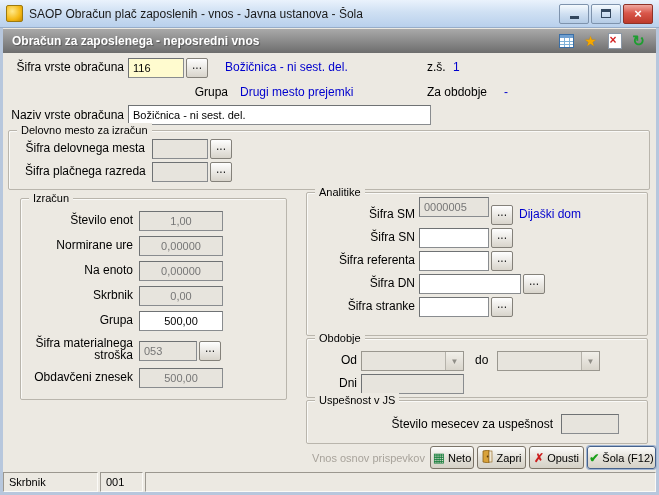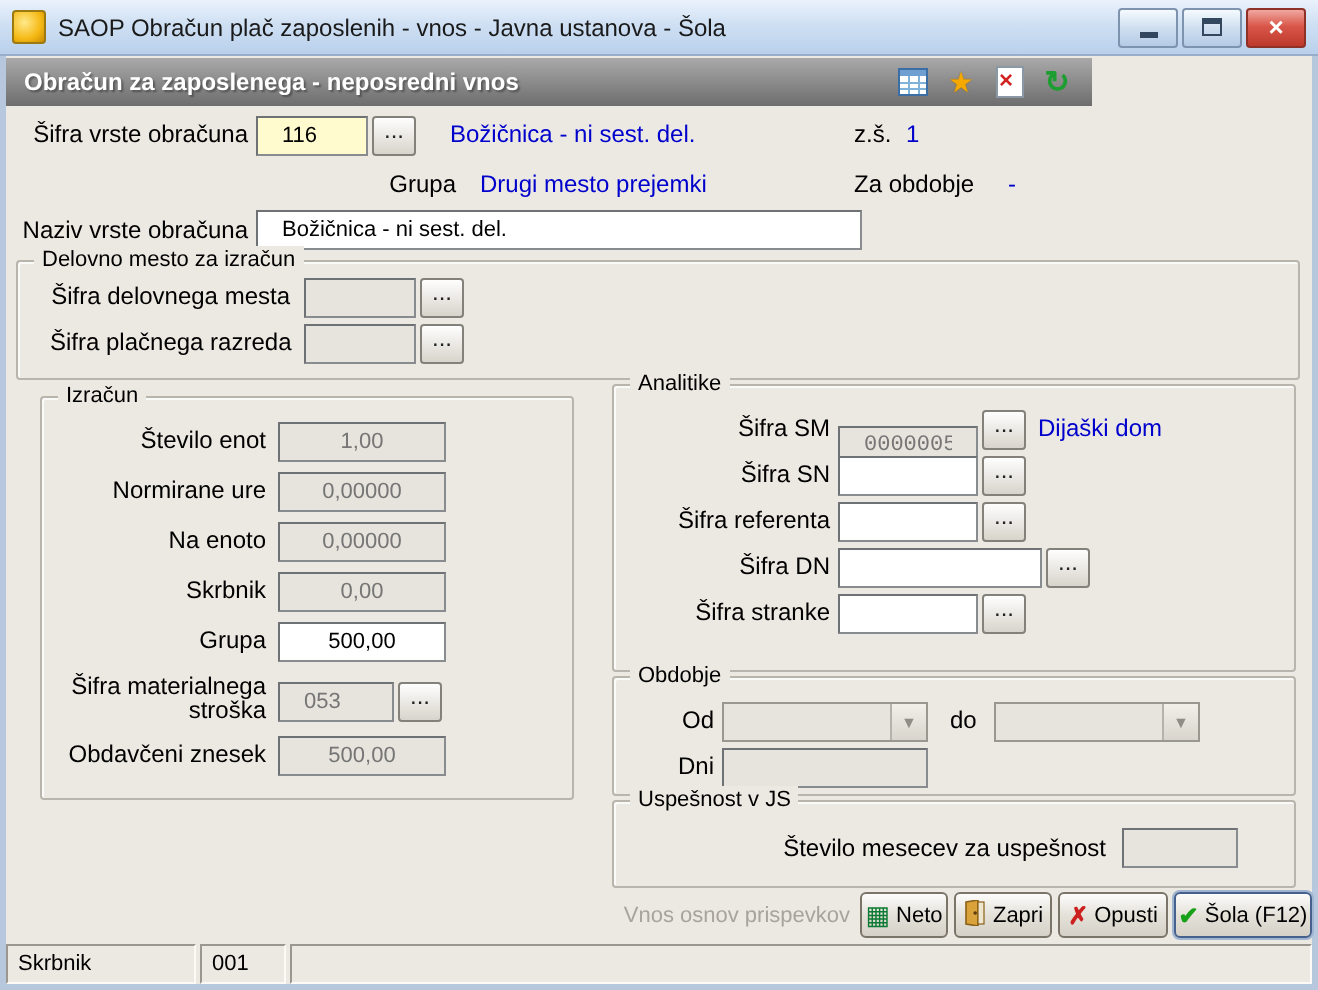--- a/index.html
+++ b/index.html
@@ -10,33 +10,33 @@
   .app-icon{width:15px;height:15px;border-radius:2px;background:radial-gradient(circle at 35% 35%,#ffe98a,#f5b915 60%,#c98a00);border:1px solid #9c7a10;margin-right:6px;flex:0 0 auto;}
   .title-text{font-size:12px;color:#1a1a1a;flex:1;white-space:nowrap;overflow:hidden;}
   .winbtns{display:flex;gap:2px;margin-left:8px;}
   .winbtn{width:28px;height:18px;border:1px solid #7e93ad;border-radius:2px;background:linear-gradient(#f5fafe,#cfdff1 50%,#b4cbe5);display:flex;align-items:center;justify-content:center;color:#33475e;cursor:pointer;}
   .winbtn.close{background:linear-gradient(#f0a8a0,#d9574a 45%,#bd3a2b);border-color:#8e3227;color:#fff;font-weight:bold;font-size:13px;}
   .glyph-min{display:block;width:9px;height:3px;background:#33475e;margin-top:8px;}
   .glyph-max{display:block;width:10px;height:9px;border:1px solid #33475e;border-top-width:3px;box-sizing:border-box;}
   
   .frame{position:absolute;background:#b7c7dd;}
   
-  .subheader{position:absolute;left:3px;top:29px;width:543px;height:23px;background:linear-gradient(#a9a9a9,#6d6d6d);display:flex;align-items:center;padding:12px 9px;box-sizing:border-box;}
+  .subheader{position:absolute;left:3px;top:29px;width:653px;height:23px;background:linear-gradient(#a9a9a9,#6d6d6d);display:flex;align-items:center;padding:12px 9px;box-sizing:border-box;}
   .subheader-title{color:#fff;font-weight:bold;font-size:12px;flex:1;text-shadow:1px 1px 1px rgba(0,0,0,.35);white-space:nowrap;}
   .subicons{display:flex;gap:7px;align-items:center;}
   .subicon{width:17px;height:17px;display:flex;align-items:center;justify-content:center;cursor:pointer;}
   .star-ic{color:#f5a800;font-size:14px;text-shadow:0 0 1px #a86f00;}
   .refresh-ic{color:#1e9e30;font-size:15px;font-weight:bold;}
   .deldoc{position:relative;width:12px;height:14px;background:#fff;border:1px solid #8a97a6;display:inline-block;}
   .deldoc .mark{position:absolute;left:1px;top:-1px;color:#d32222;font-weight:bold;font-size:12px;}
   
   .lbl{position:absolute;font-size:12px;line-height:13px;color:#000;white-space:nowrap;}
   .lbl.r{text-align:right;}
   .blue{color:#0000cd;}
-  .fld{position:absolute;box-sizing:border-box;height:20px;background:#fff;border:1px solid #898c8f;border-top-color:#6f7274;border-left-color:#6f7274;font-size:11px;padding:2px 12px;color:#000;font-family:inherit;outline:none;}
+  .fld{position:absolute;box-sizing:border-box;height:20px;background:#fff;border:1px solid #898c8f;border-top-color:#6f7274;border-left-color:#6f7274;font-size:11px;padding:2px 4px;color:#000;font-family:inherit;outline:none;}
   .fld.num{text-align:center;}
   .fld.dis{background:#e7e4dd;color:#767676;}
   .fld.yellow{background:#fffbcf;}
   .dots{position:absolute;box-sizing:border-box;width:22px;height:20px;background:linear-gradient(#fefefe,#d8d4cb);border:1px solid #84817a;border-radius:2px;font-size:12px;line-height:13px;text-align:center;color:#222;cursor:pointer;}
   .groupbox{position:absolute;border:1px solid #b9b5ac;border-radius:2px;box-shadow:inset 1px 1px 0 rgba(255,255,255,.75);}
   .legend{position:absolute;top:-8px;left:8px;background:#ece9e2;padding:0 4px;font-size:11px;line-height:14px;white-space:nowrap;}
   .combo{position:absolute;box-sizing:border-box;height:20px;background:#e7e4dd;border:1px solid #9a978f;display:flex;}
   .combo .cval{flex:1;font-size:11px;padding:2px 4px;color:#767676;}
   .combo .carr{width:17px;border-left:1px solid #b5b2aa;background:linear-gradient(#f1efe9,#d9d5cc);display:flex;align-items:center;justify-content:center;color:#8f8d86;font-size:8px;}
   
@@ -146,21 +146,21 @@
     <div class="dots" style="left:178px;top:142px">...</div>
 
     <span class="lbl r" style="left:4px;top:172px;width:108px">Obdavčeni znesek</span>
     <input class="fld dis num" style="left: 118px; top: 169px; width: 84px;" value="500,00">
   </div>
 
   <div class="groupbox" style="left:306px;top:192px;width:340px;height:142px">
     <span class="legend">Analitike</span>
 
     <span class="lbl r" style="left:4px;top:15px;width:104px">Šifra SM</span>
-    <input class="fld dis" style="left: 112px; top: 20px; width: 70px; font-family: Liberation Mono, monospace;" value="0000005">
+    <input class="fld dis" style="left: 112px; top: 4px; width: 70px;" value="0000005">
     <div class="dots" style="left:184px;top:12px">...</div>
     <span class="lbl blue" style="left:212px;top:15px">Dijaški dom</span>
 
     <span class="lbl r" style="left:4px;top:38px;width:104px">Šifra SN</span>
     <input class="fld" style="left: 112px; top: 35px; width: 70px;" value="">
     <div class="dots" style="left:184px;top:35px">...</div>
 
     <span class="lbl r" style="left:4px;top:61px;width:104px">Šifra referenta</span>
     <input class="fld" style="left: 112px; top: 58px; width: 70px;" value="">
     <div class="dots" style="left:184px;top:58px">...</div>

